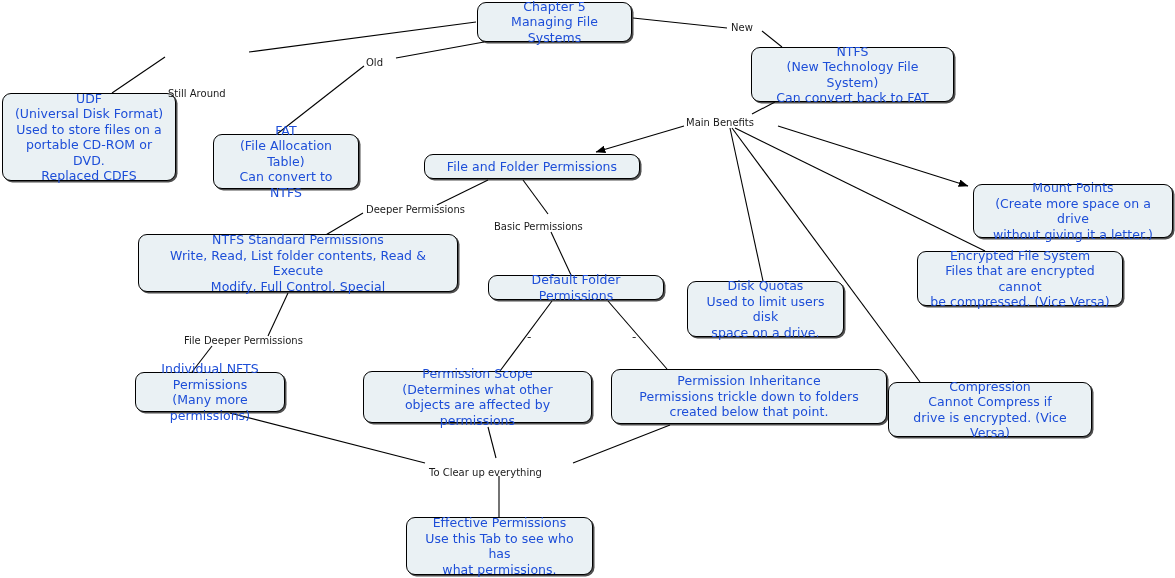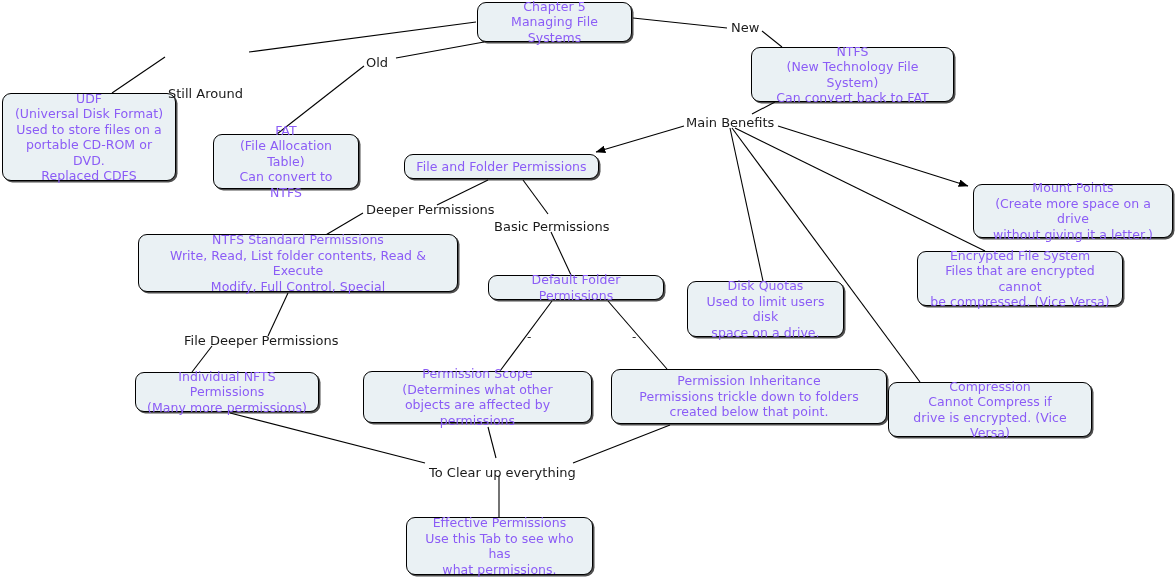--- a/index.html
+++ b/index.html
@@ -28,31 +28,31 @@
     position: absolute;
     box-sizing: border-box;
     background: #eaf1f4;
     border: 1px solid #000000;
     border-radius: 9px;
     box-shadow: 1.5px 1.5px 0 0 rgba(20,20,20,0.75);
     display: flex;
     align-items: center;
     justify-content: center;
     text-align: center;
-    color: #8b5cf6;
+    color: #1d4ed8;
     font-size: 12.5px;
     line-height: 15.5px;
     padding: 3px 8px;
     white-space: pre-line;
     letter-spacing: 0.05px;
   }
   .edge-label {
     position: absolute;
     color: #1a1a1a;
-    font-size: 13px;
+    font-size: 10px;
     line-height: 14px;
     white-space: nowrap;
     background: transparent;
   }
   .edge-label.dash {
     font-size: 12px;
     color: #333;
   }
 </style>
 </head>
@@ -101,35 +101,35 @@
 (New Technology File System)
 Can convert back to FAT</div>
       <div class="node" style="left: 2px; top: 93px; width: 174px; height: 88px;">UDF
 (Universal Disk Format)
 Used to store files on a
 portable CD-ROM or DVD.
 Replaced CDFS</div>
       <div class="node" style="left: 213px; top: 134px; width: 146px; height: 55px;">FAT
 (File Allocation Table)
 Can convert to NTFS</div>
-      <div class="node" style="left: 404px; top: 154px; width: 195px; height: 25px;">File and Folder Permissions</div>
+      <div class="node" style="left: 424px; top: 154px; width: 216px; height: 25px;">File and Folder Permissions</div>
       <div class="node" style="left: 973px; top: 184px; width: 200px; height: 54px;">Mount Points
 (Create more space on a drive
 without giving it a letter.)</div>
       <div class="node" style="left: 138px; top: 234px; width: 320px; height: 58px;">NTFS Standard Permissions
 Write, Read, List folder contents, Read &amp; Execute
 Modify, Full Control, Special</div>
       <div class="node" style="left: 488px; top: 275px; width: 176px; height: 25px;">Default Folder Permissions</div>
       <div class="node" style="left: 687px; top: 281px; width: 157px; height: 56px;">Disk Quotas
 Used to limit users disk
 space on a drive.</div>
       <div class="node" style="left: 917px; top: 251px; width: 206px; height: 55px;">Encrypted File System
 Files that are encrypted cannot
 be compressed. (Vice Versa)</div>
-      <div class="node" style="left: 135px; top: 372px; width: 184px; height: 40px;">Individual NFTS Permissions
+      <div class="node" style="left: 135px; top: 372px; width: 150px; height: 40px;">Individual NFTS Permissions
 (Many more permissions)</div>
       <div class="node" style="left: 363px; top: 371px; width: 229px; height: 52px;">Permission Scope
 (Determines what other
 objects are affected by permissions</div>
       <div class="node" style="left: 611px; top: 369px; width: 276px; height: 55px;">Permission Inheritance
 Permissions trickle down to folders
 created below that point.</div>
       <div class="node" style="left: 888px; top: 382px; width: 204px; height: 55px;">Compression
 Cannot Compress if
 drive is encrypted. (Vice Versa)</div>

